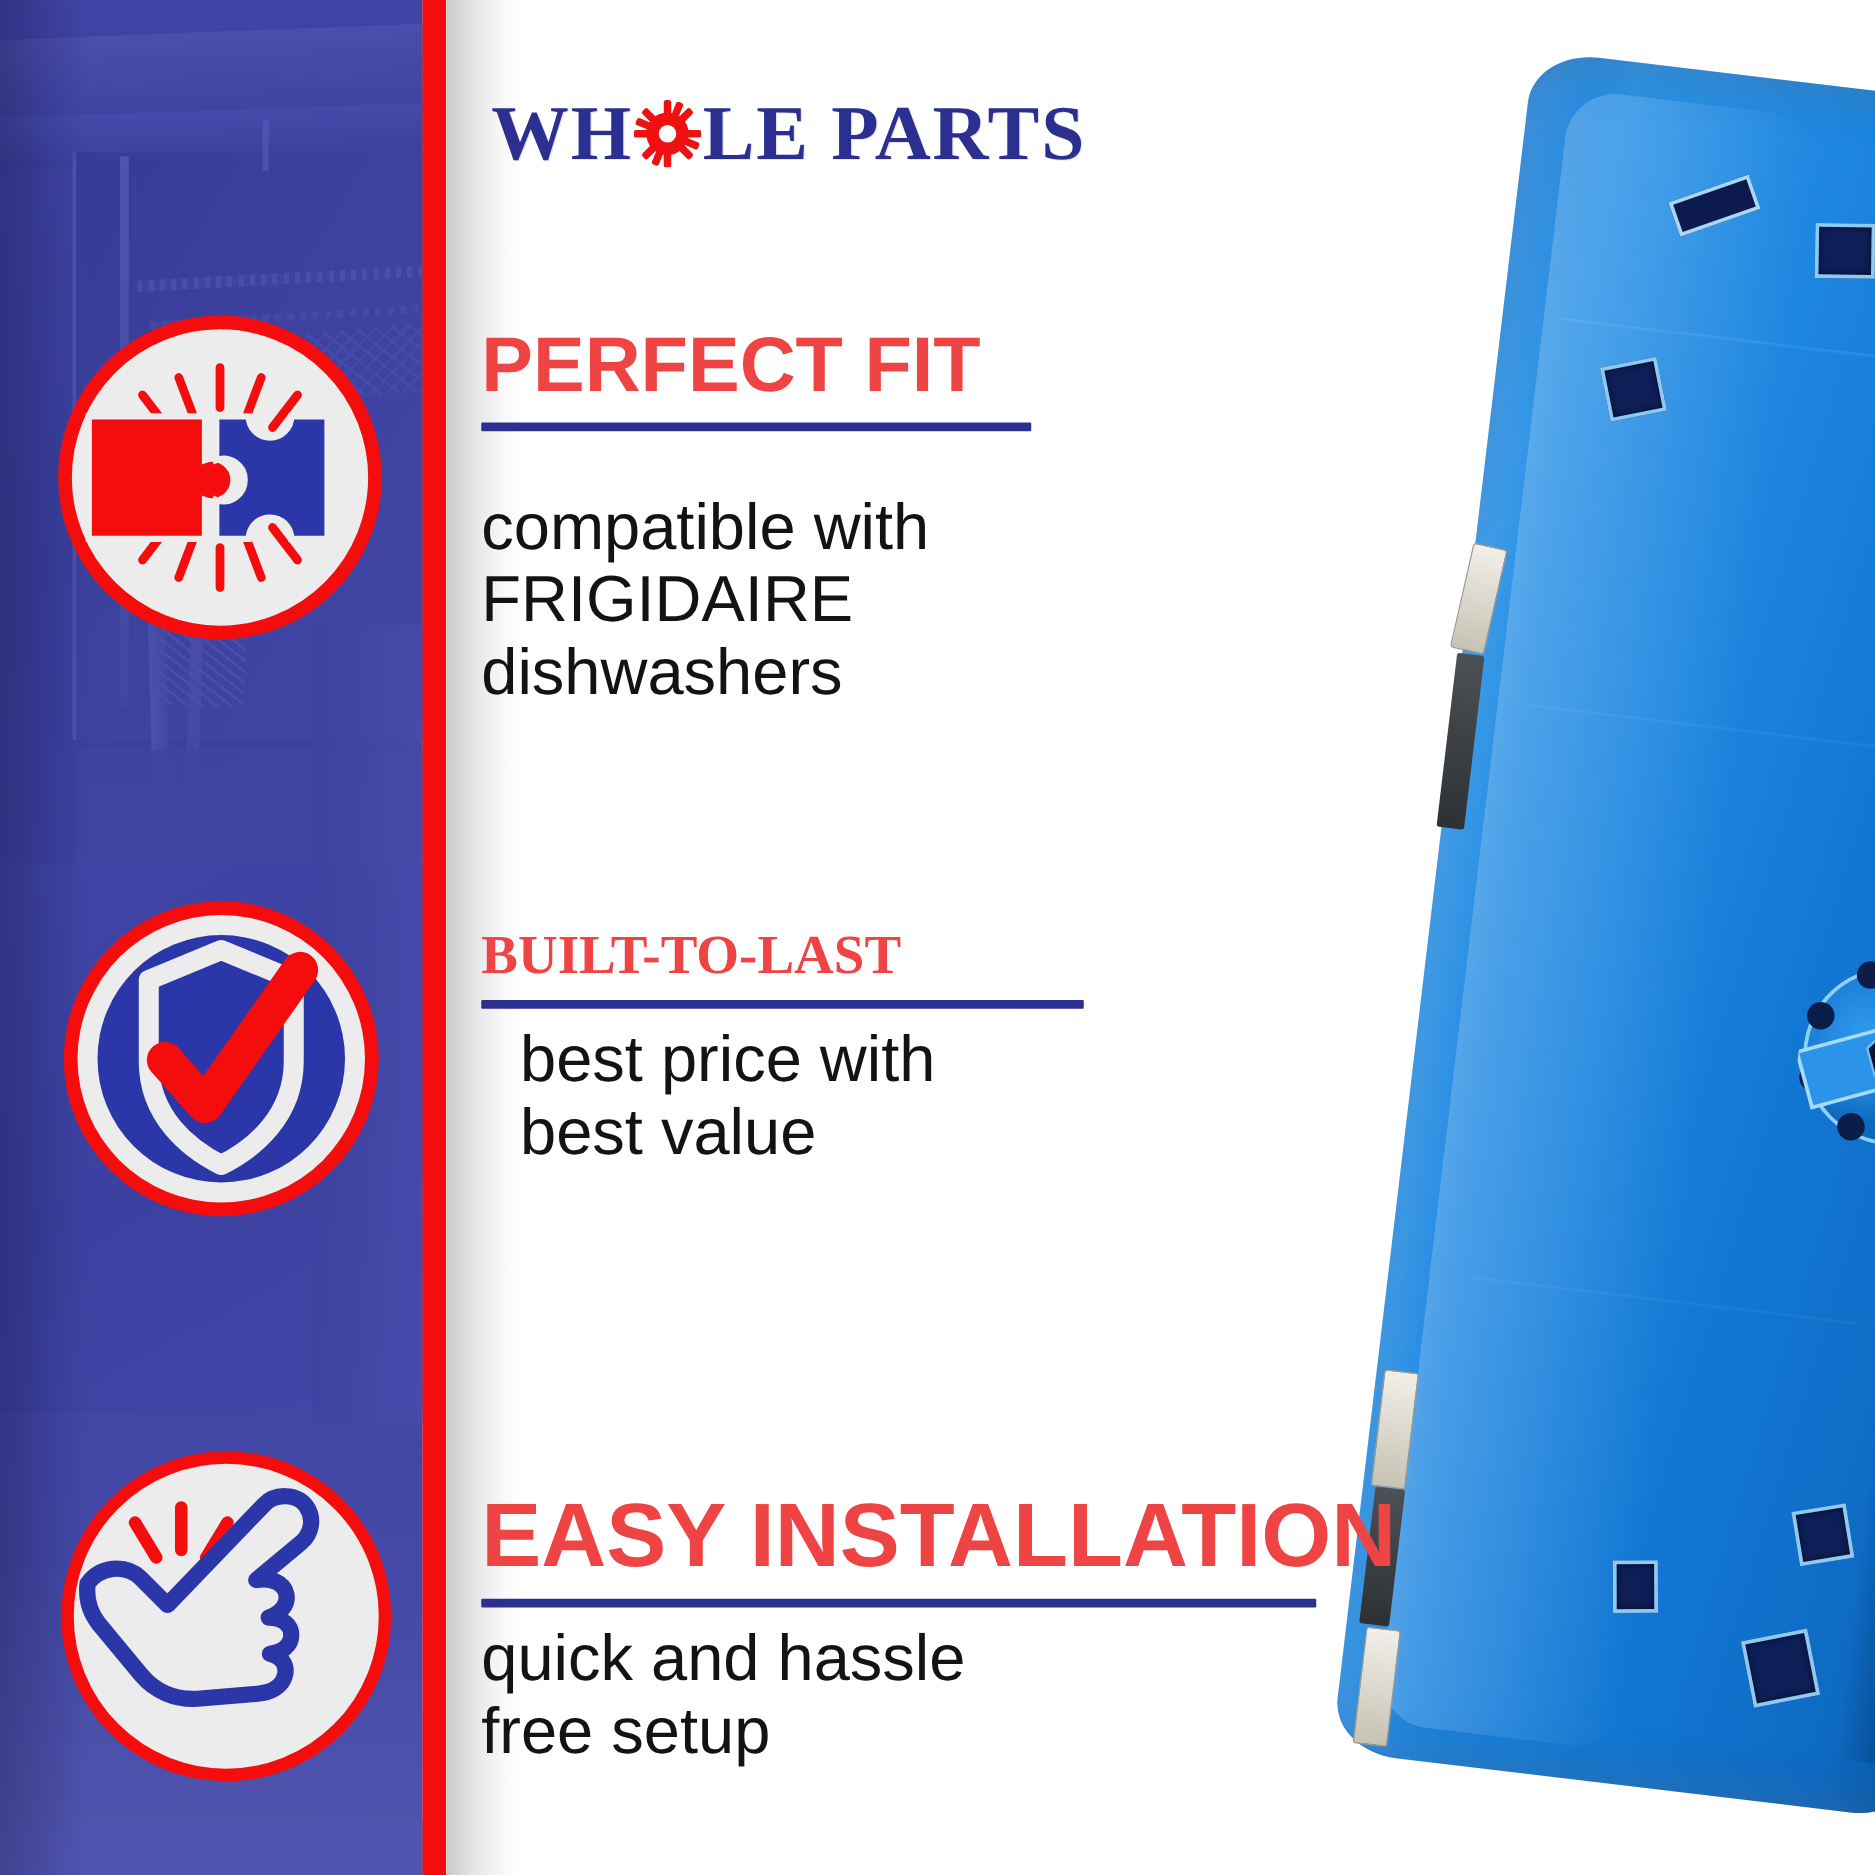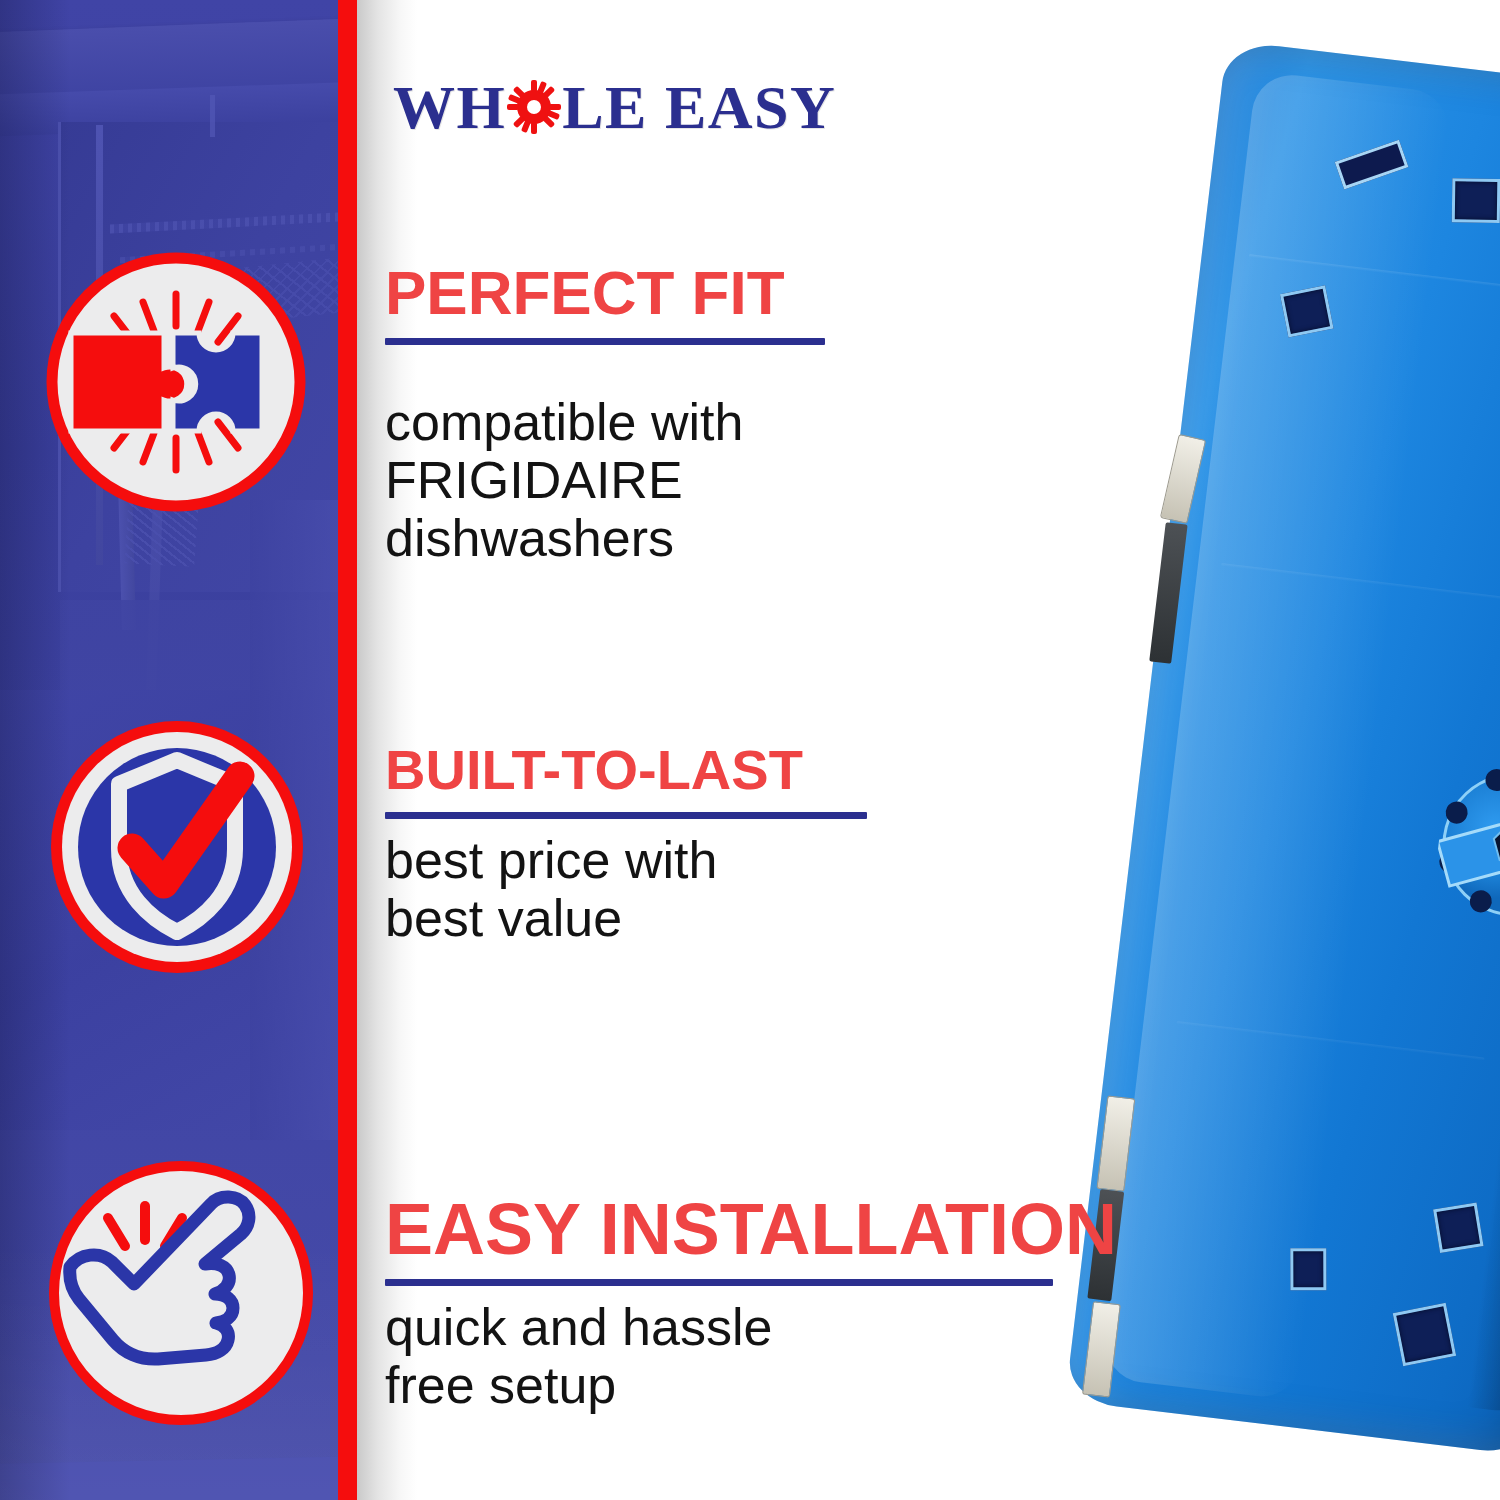--- a/index.html
+++ b/index.html
@@ -88,21 +88,21 @@
   .f-title{color:#ef4444;font-weight:bold;line-height:1;white-space:nowrap;}
   .f-rule{background:#2b2f8f;height:7px;border-radius:1px;margin-top:14px;}
   .f-body{color:#131313;line-height:1.12;margin-top:12px;}
 
   #feat0{left:28px;top:262px;}
   #feat0 .f-title{font-size:62px;}
   #feat0 .f-rule{width:440px;}
   #feat0 .f-body{font-size:52px;}
 
   #feat1{left:28px;top:742px;}
-  #feat1 .f-title{font-size:56px;}
+  #feat1 .f-title{font-size:44px;font-family:Liberation Serif, serif;}
   #feat1 .f-rule{width:482px;}
   #feat1 .f-body{font-size:52px;}
 
   #feat2{left:28px;top:1193px;}
   #feat2 .f-title{font-size:72px;text-align:center;}
   #feat2 .f-rule{width:668px;}
   #feat2 .f-body{font-size:52px;}
 
   
   .badge{position:absolute;border-radius:50%;}
@@ -307,35 +307,35 @@
               <rect x="42" y="24" width="12" height="6" rx="2" transform="rotate(45 27 27)"></rect>
               <rect x="24" y="0" width="6" height="12" rx="2" transform="rotate(22.5 27 27)"></rect>
               <rect x="24" y="42" width="6" height="12" rx="2" transform="rotate(22.5 27 27)"></rect>
               <rect x="0" y="24" width="12" height="6" rx="2" transform="rotate(22.5 27 27)"></rect>
               <rect x="42" y="24" width="12" height="6" rx="2" transform="rotate(22.5 27 27)"></rect>
             </g>
           </g>
           <circle cx="27" cy="27" r="7" fill="#ffffff"></circle>
         </svg>
       </span>
-      <span class="logo-txt">LE EASY</span>
+      <span class="logo-txt">LE PARTS</span>
     </div>
 
     <div class="feature" id="feat0">
       <div class="f-title">PERFECT FIT</div>
       <div class="f-rule"></div>
       <div class="f-body" style="white-space:pre-line;margin-top:48px;">compatible with
 FRIGIDAIRE
 dishwashers</div>
     </div>
 
     <div class="feature" id="feat1">
       <div class="f-title">BUILT-TO-LAST</div>
       <div class="f-rule"></div>
-      <div class="f-body" style="white-space:pre-line;">best price with
+      <div class="f-body" style="white-space:pre-line;margin-left:31px;">best price with
 best value</div>
     </div>
 
     <div class="feature" id="feat2">
       <div class="f-title">EASY INSTALLATION</div>
       <div class="f-rule"></div>
       <div class="f-body" style="white-space:pre-line;">quick and hassle
 free setup</div>
     </div>
 

